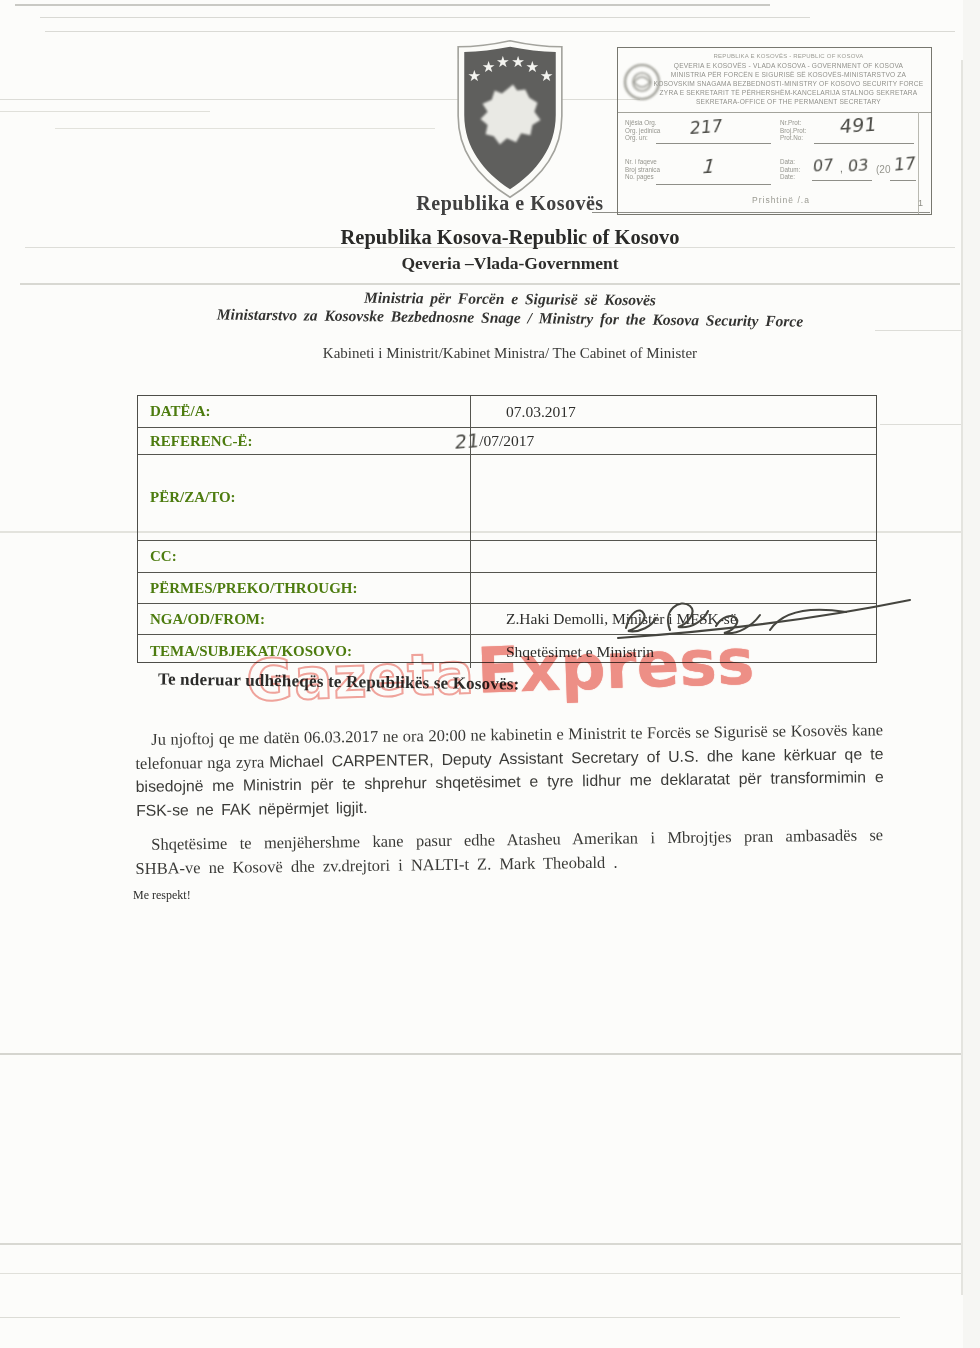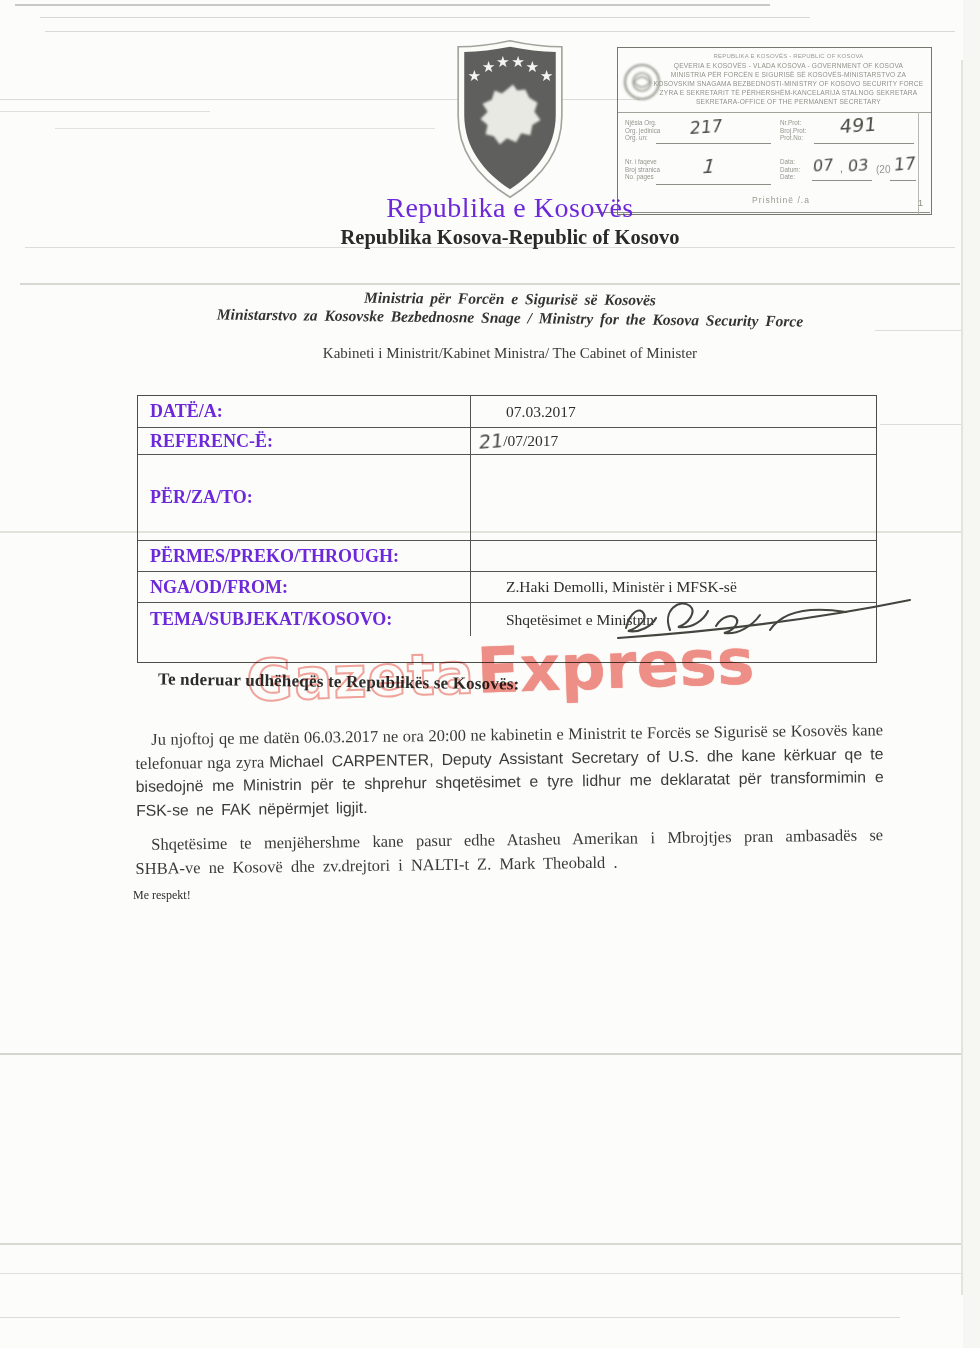--- a/index.html
+++ b/index.html
@@ -5,21 +5,21 @@
   html,body{margin:0;padding:0;background:#e9e9e6;}
   #page{position:relative;width:980px;height:1348px;background:#fcfcfa;overflow:hidden;
         font-family:"Liberation Serif", serif;color:#2e2e2c;}
   .abs{position:absolute;}
   .scanline{position:absolute;pointer-events:none;}
   .edge-strip{position:absolute;right:0;top:0;width:17px;height:1348px;background:#f6f6f3;}
   .vline{position:absolute;background:#e4e4df;}
 
   
   .center-col{position:absolute;left:90px;right:50px;text-align:center;}
-  .title1{font-size:28px;font-weight:normal;letter-spacing:.5px;color:#6d28d9;}
+  .title1{font-size:20px;font-weight:bold;letter-spacing:.5px;color:#404040;}
   .title2{font-size:20.5px;font-weight:bold;color:#2a2a28;}
   .title3{font-size:17.5px;font-weight:bold;color:#2d2d2b;}
   .min1,.min2{font-style:italic;font-weight:bold;font-size:15.5px;color:#333331;word-spacing:3px;}
   .cab{font-size:15px;color:#3a3a38;}
 
   
   .stamp{position:absolute;left:617px;top:47px;width:313px;height:166px;
          border:1px solid #77776f;color:#8e8e86;filter:blur(.3px);
          font-family:"Liberation Sans", sans-serif;}
   .stamp-head{position:absolute;left:30px;top:4px;right:2px;text-align:center;
@@ -34,21 +34,21 @@
   .stamp-bottom{position:absolute;left:95px;top:147px;font-size:8.5px;letter-spacing:1px;color:#9a9a92;margin-left:39px;}
   .stamp-pageno{position:absolute;right:8px;top:150px;font-size:9px;color:#8e8e86;}
 
   
   .rtable{position:absolute;left:137px;top:395px;width:738px;height:266px;
           border:1.5px solid #4d4d48;}
   .trow{display:flex;border-top:1.3px solid #55554f;}
   .trow:first-child{border-top:none;}
   .tlabel{width:333px;border-right:1.3px solid #55554f;box-sizing:border-box;
           padding-left:12px;display:flex;align-items:center;
-          font-weight:bold;font-size:18px;color:#6d28d9;}
+          font-weight:bold;font-size:15px;color:#4d7c0f;}
   .tvalue{flex:1;box-sizing:border-box;padding-left:35px;display:flex;align-items:center;
           font-size:15.5px;color:#2e2e2c;}
   .bold{font-weight:normal;}
   .rec-lines{font-size:16px;line-height:27px;color:#333331;}
 
   
   .sig{position:absolute;left:612px;top:588px;width:310px;height:66px;z-index:6;}
 
   
   .watermark{position:absolute;left:246px;top:634px;z-index:9;transform:rotate(-2deg);
@@ -165,38 +165,43 @@
     <span class="abs hand" style="left:276px;top:106px;font-size:17px;">17</span>
     <div class="u-line" style="left:194px;top:132px;width:60px;"></div>
     <div class="u-line" style="left:272px;top:132px;width:26px;"></div>
 
     <div class="stamp-bottom">Prishtinë /.a</div>
     <div class="stamp-pageno">1</div>
   </div>
 
   <div class="center-col title1" style="top:192px;">Republika e Kosovës</div>
   <div class="center-col title2" style="top:226px;">Republika Kosova-Republic of Kosovo</div>
+  <div class="center-col title3" style="top:253px;">Qeveria –Vlada-Government</div>
   <div class="center-col min1" style="top:290px;transform:rotate(0.5deg);">Ministria për  Forcën e  Sigurisë së Kosovës</div>
   <div class="center-col min2" style="top:309px;transform:rotate(0.7deg);">Ministarstvo za Kosovske Bezbednosne Snage /  Ministry for the Kosova Security Force</div>
   <div class="center-col cab" style="top:345px;">Kabineti i Ministrit/Kabinet Ministra/ The Cabinet of Minister</div>
 
   <div class="rtable">
     <div class="trow" style="height:31px;">
       <div class="tlabel">DATË/A:</div>
       <div class="tvalue bold">07.03.2017</div>
     </div>
-    <div class="trow" style="height:26px;gap:24px;">
+    <div class="trow" style="height:26px;">
       <div class="tlabel">REFERENC-Ë:</div>
       <div class="tvalue bold" style="padding-left:0;">
         <span class="hand" style="font-size:19px;margin-left:-16px;">21</span>
         <span>/07/2017</span>
       </div>
     </div>
     <div class="trow" style="height:85px;">
       <div class="tlabel">PËR/ZA/TO:</div>
+    </div>
+    <div class="trow" style="height:31px;">
+      <div class="tlabel">CC:</div>
+      <div class="tvalue"></div>
     </div>
     <div class="trow" style="height:30px;">
       <div class="tlabel">PËRMES/PREKO/THROUGH:</div>
       <div class="tvalue"></div>
     </div>
     <div class="trow" style="height:30px;">
       <div class="tlabel">NGA/OD/FROM:</div>
       <div class="tvalue bold">Z.Haki Demolli,  Ministër i MFSK-së</div>
     </div>
     <div class="trow" style="height:33px;">

